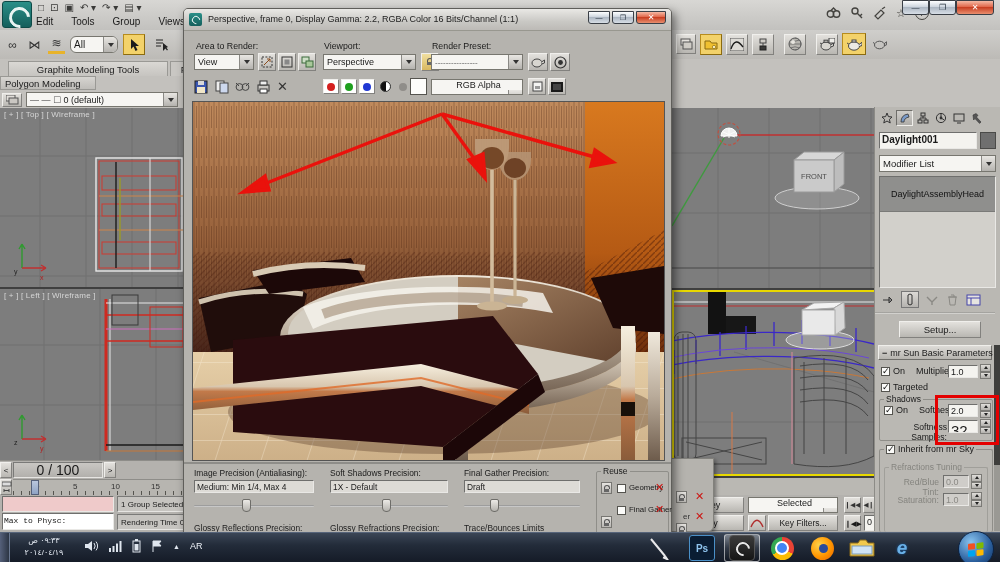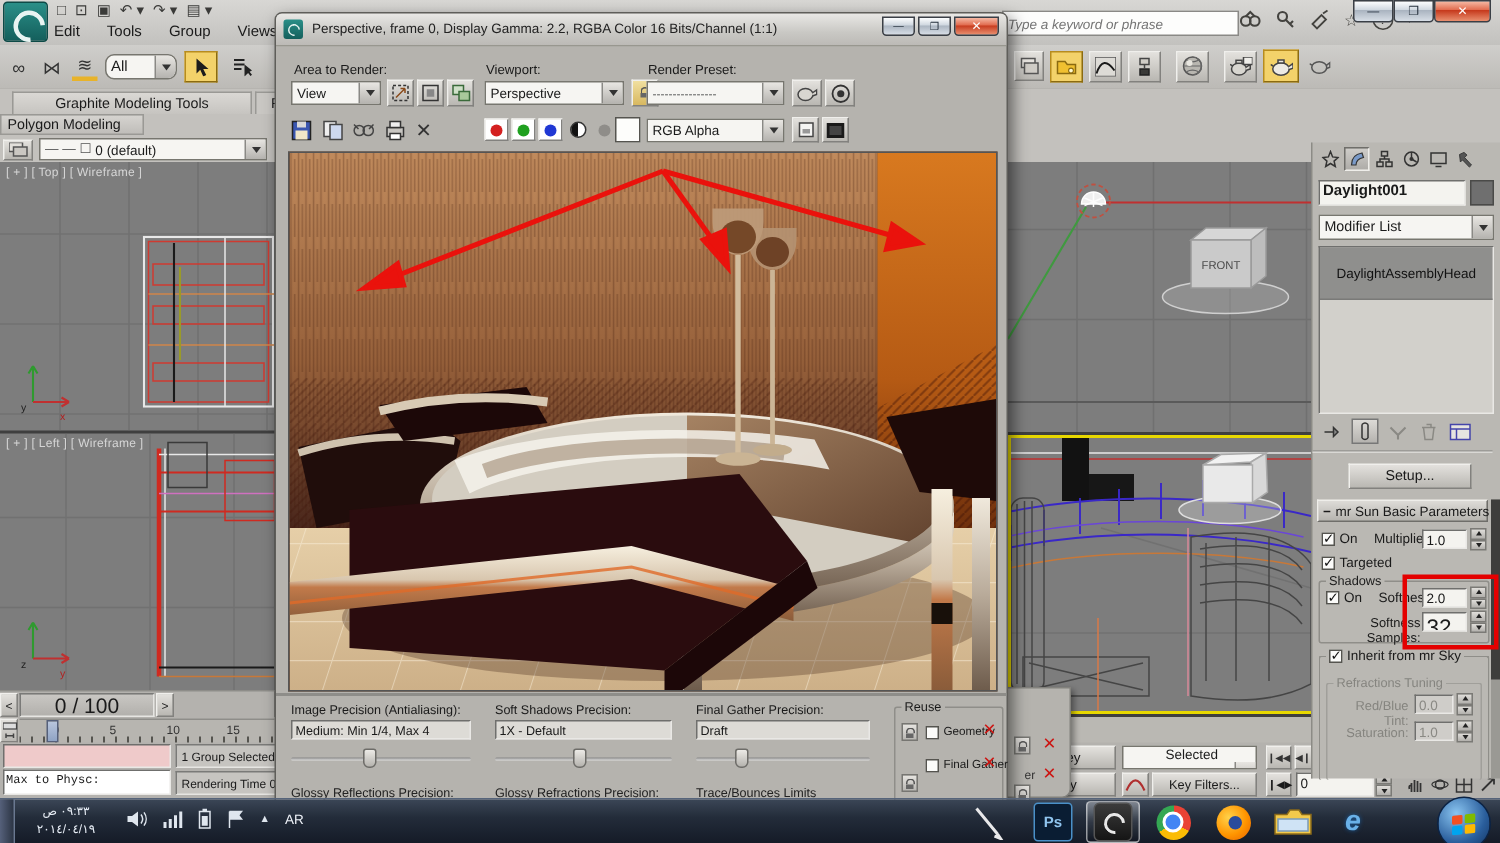--- a/index.html
+++ b/index.html
@@ -63,21 +63,20 @@
       <span>▤ ▾</span>
     </div>
 
     <div class="abs" style="left:36px;top:16px;height:14px;display:flex;gap:18px;font-size:10px;">
       <span>Edit</span>
       <span>Tools</span>
       <span>Group</span>
       <span>Views</span>
     </div>
 
-    <input class="abs" style="left: 668px; top: 7px; width: 150px; height: 15px; border: 1px solid rgb(138, 137, 134); font-size: 9px; font-style: italic; padding: 0px 3px; color: rgb(102, 102, 102); background: rgb(253, 253, 252);" placeholder="Type a keyword or phrase">
     <div class="abs" style="left:826px;top:6px;display:flex;gap:9px;align-items:center;">
       <svg width="15" height="14">
           <circle cx="4.5" cy="8" r="3.2" fill="none" stroke="#44433f" stroke-width="1.4"></circle>
           <circle cx="10.5" cy="8" r="3.2" fill="none" stroke="#44433f" stroke-width="1.4"></circle>
           <path d="M4.5 5 L7.5 2 L10.5 5" fill="none" stroke="#44433f" stroke-width="1.4"></path>
         </svg>
       <svg width="14" height="14">
           <circle cx="5" cy="5" r="3" fill="none" stroke="#44433f" stroke-width="1.4"></circle>
           <path d="M7 7 L12 12 M10 10 L12 8" stroke="#44433f" stroke-width="1.4" fill="none"></path>
         </svg>
@@ -420,21 +419,21 @@
           </svg>
         </div>
       <div class="icon16">
           <svg width="12" height="12">
             <path d="M2 10 L10 2 M10 2 h-4 M10 2 v4" fill="none" stroke="#333" stroke-width="1.2"></path>
           </svg>
         </div>
     </div>
   </div>
 
-  <div class="abs" style="left:874px;top:95px;width:126px;height:424px;background:#bab8b3;border-left:1px solid #8c8b86;">
+  <div class="abs" style="left:874px;top:107px;width:126px;height:424px;background:#bab8b3;border-left:1px solid #8c8b86;">
     <div class="abs" style="left:3px;top:3px;display:flex;gap:1px;">
       <div class="icon16">
           <svg width="12" height="12">
             <path d="M6 1 L7.4 4.6 11 5 8.4 7.4 9.2 11 6 9 2.8 11 3.6 7.4 1 5 4.6 4.6 Z" fill="none" stroke="#333" stroke-width="1"></path>
           </svg>
         </div>
       <div class="icon16 btn3d" style="background:linear-gradient(#cfcdc9,#aeaca8);border-color:#6f6e6a #efeeea #efeeea #6f6e6a;">
           <svg width="12" height="12">
             <path d="M2 10 Q2 3 9 2 L10 5 Q5 6 5 10 Z" fill="#7a9ac8" stroke="#333" stroke-width=".8"></path>
           </svg>
@@ -700,21 +699,21 @@
           <span style="width:8px;height:8px;border-radius:50%;background:#2038d4;display:block;"></span>
         </div>
       <div style="width:16px;height:15px;display:flex;align-items:center;justify-content:center;">
           <span style="width:9px;height:9px;border-radius:50%;background:linear-gradient(90deg,#111 50%,#fff 50%);border:1px solid #333;display:block;"></span>
         </div>
       <div style="width:16px;height:15px;display:flex;align-items:center;justify-content:center;">
           <span style="width:8px;height:8px;border-radius:50%;background:#8f8d89;display:block;"></span>
         </div>
     </div>
     <div class="abs" style="left:226px;top:69px;width:17px;height:17px;background:#fdfdfb;border:1px solid #55544f;box-sizing:border-box;"></div>
-    <div class="abs combo" style="left:247px;top:70px;width:92px;height:16px;font-size:9px;">
+    <div class="abs combo" style="left:247px;top:70px;width:92px;height:16px;font-size:9px;flex-direction:column;">
         <span>RGB Alpha</span>
         <span class="arr">
           <span class="tri-d"></span>
         </span>
       </div>
     <div class="abs icon16 btn3d" style="left:344px;top:69px;width:18px;height:17px;">
         <svg width="11" height="11">
           <rect x="1" y="1" width="9" height="9" fill="#f4f4f2" stroke="#444"></rect>
           <rect x="3" y="5" width="5" height="3" fill="#999"></rect>
         </svg>

